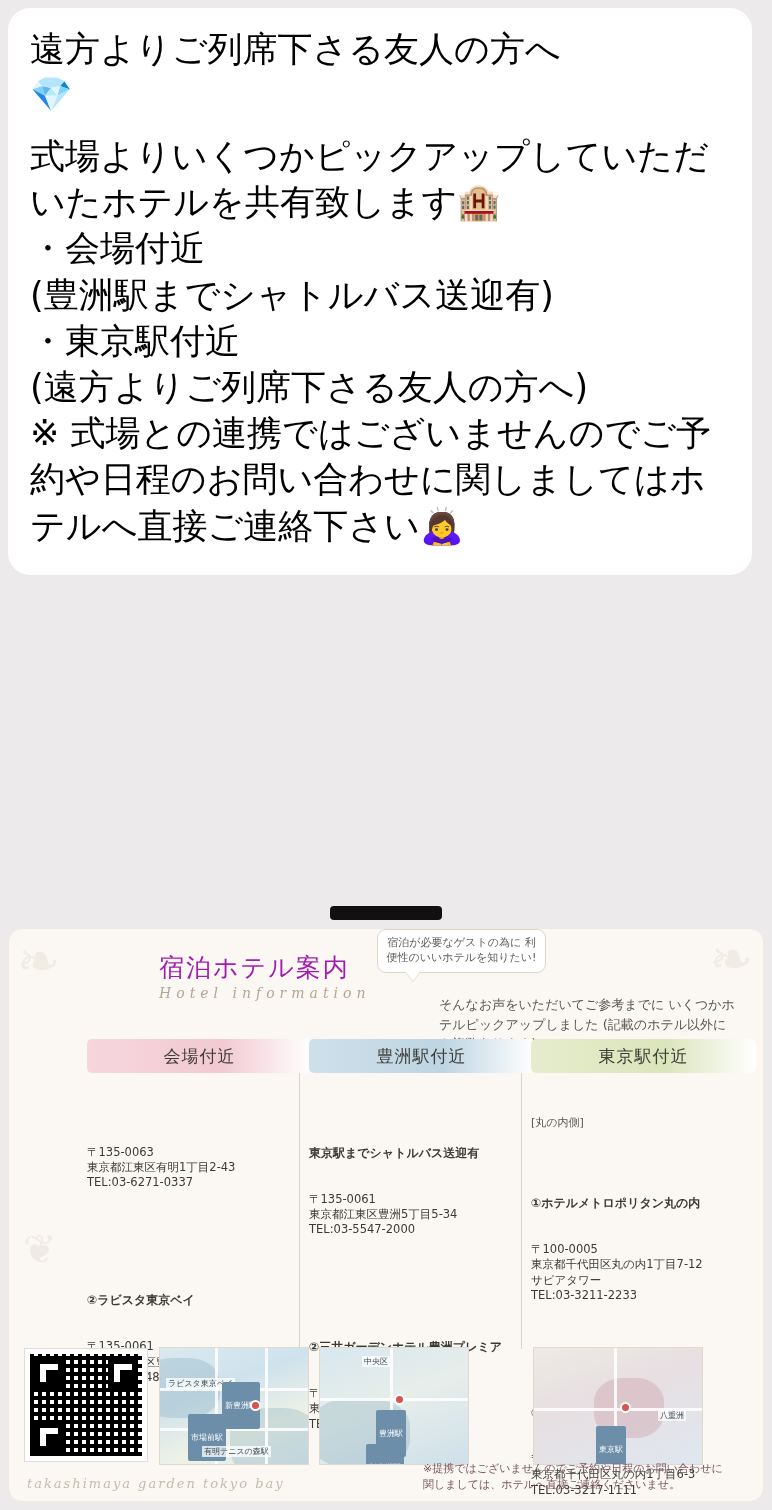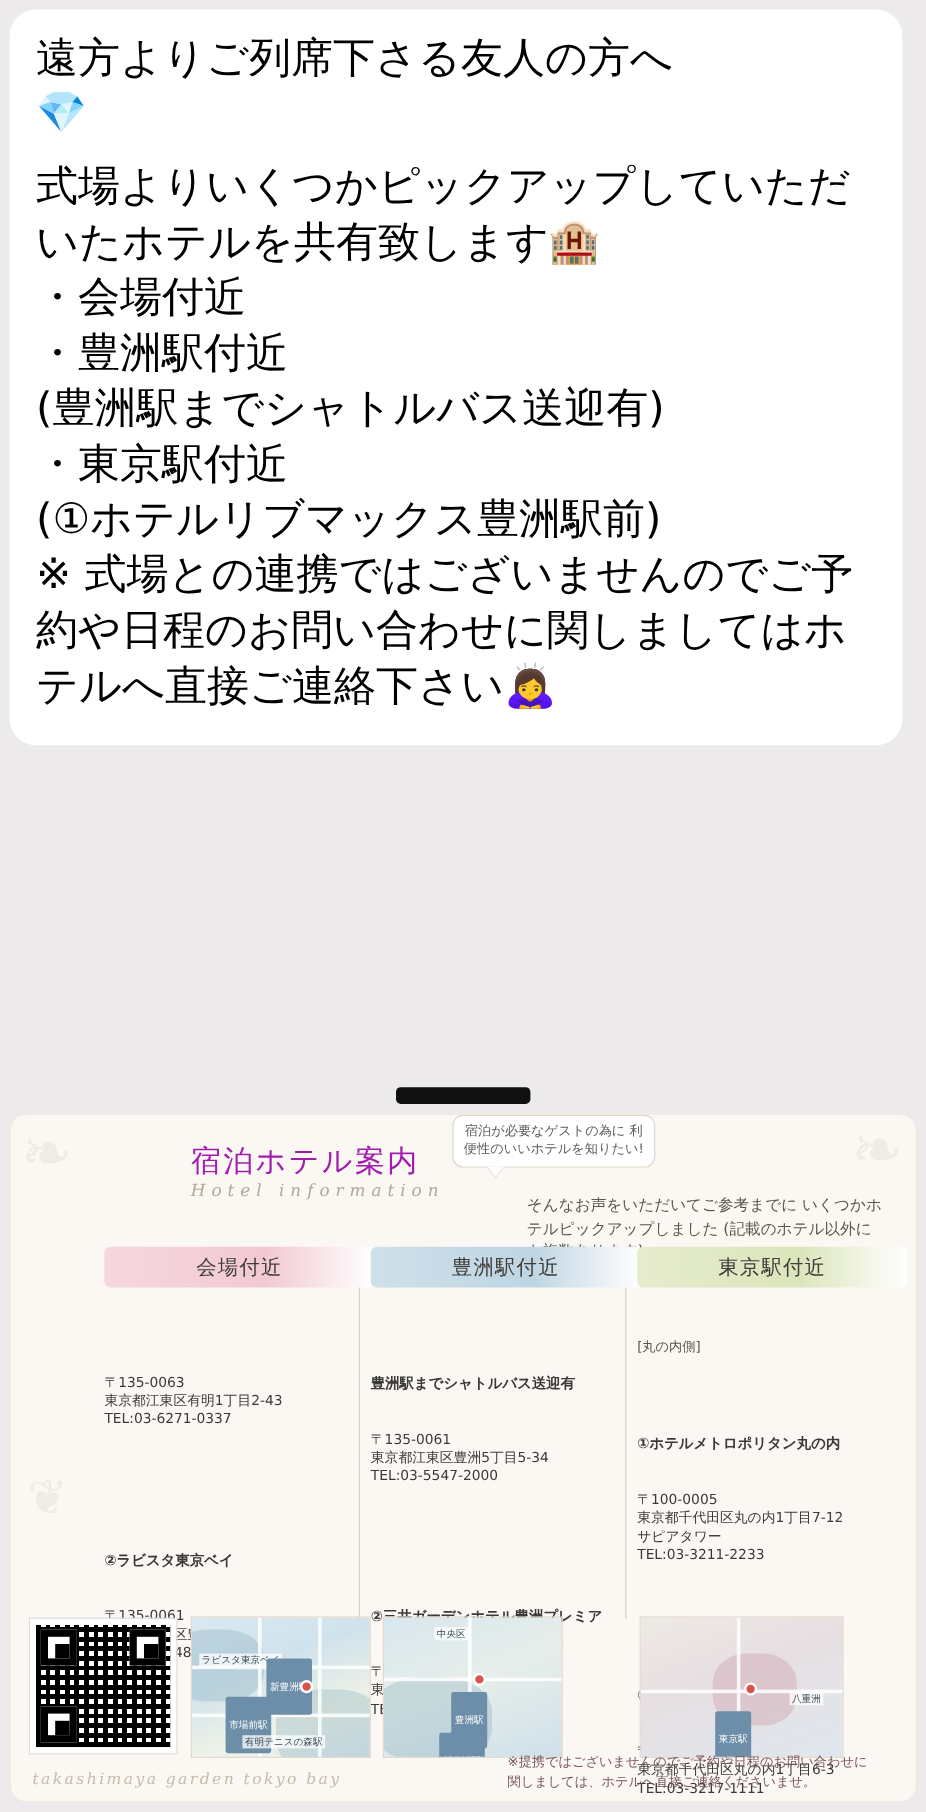--- a/index.html
+++ b/index.html
@@ -269,24 +269,23 @@
 <body>
 
 <div class="page">
 
   <div class="msg-card">
     <div class="msg-line">遠方よりご列席下さる友人の方へ</div>
     <div class="msg-line emoji">💎</div>
     <div class="msg-line" style="height:16px;"></div>
     <div class="msg-line">式場よりいくつかピックアップしていただいたホテルを共有致します🏨</div>
     <div class="msg-line">・会場付近</div>
-    <div class="msg-line">・豊洲駅付近</div>
     <div class="msg-line">(豊洲駅までシャトルバス送迎有)</div>
     <div class="msg-line">・東京駅付近</div>
-    <div class="msg-line">(①ホテルリブマックス豊洲駅前)</div>
+    <div class="msg-line">(遠方よりご列席下さる友人の方へ)</div>
     <div class="msg-line">※ 式場との連携ではございませんのでご予約や日程のお問い合わせに関しましてはホテルへ直接ご連絡下さい🙇‍♀️</div>
   </div>
 
   <div class="notch"></div>
 
   <div class="flyer">
 
     <div class="flyer-bg-leaf" style="left:8px; top:6px;">❧</div>
     <div class="flyer-bg-leaf" style="right:10px; top:4px;">❧</div>
     <div class="flyer-bg-leaf" style="left:14px; top:300px; font-size:40px;">❦</div>
@@ -320,21 +319,21 @@
         
         
         
       </div>
     </div>
 
     <div class="col col2">
       <div class="col-head head2">豊洲駅付近</div>
       <div class="col-body">
         <div class="entry">
-          <div class="entry-name">豊洲駅までシャトルバス送迎有</div>
+          <div class="entry-name">東京駅までシャトルバス送迎有</div>
           <div>〒135-0061
 東京都江東区豊洲5丁目5-34
 TEL:03-5547-2000</div>
         </div>
         <div class="entry">
           <div class="entry-name">②三井ガーデンホテル豊洲プレミア</div>
           <div>〒135-0061
 東京都江東区豊洲2丁目2-1
 TEL:03-3534-3931</div>
         </div>

